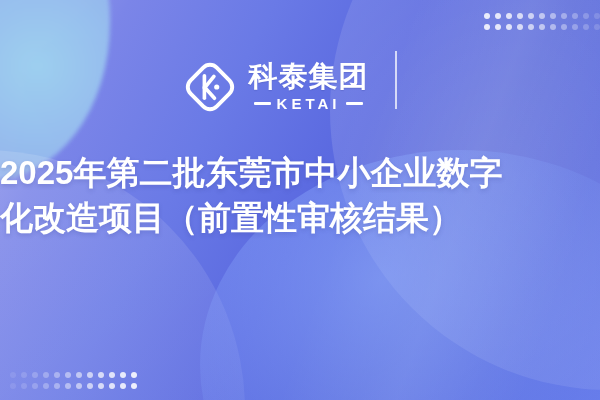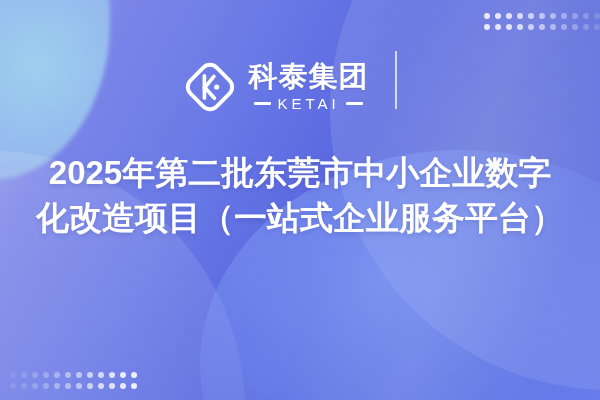--- a/index.html
+++ b/index.html
@@ -107,21 +107,21 @@
     font-weight: 700;
     letter-spacing: 1px;
     white-space: nowrap;
     text-shadow: 0 1px 1px rgba(40,50,130,.18);
   }
   .brand-en {
     display: flex; align-items: center; gap: 6px;
     margin-top: 5px;
     color: #fff;
     font-size: 15px;
-    font-weight: 400;
+    font-weight: 700;
     letter-spacing: 4px;
     white-space: nowrap;
   }
   .brand-en .rule { display: block; width: 17px; height: 3px; background: #fff; border-radius: 1px; }
   .brand-en .rule:last-child { letter-spacing: 0; }
 
   .divider {
     width: 2px;
     height: 58px;
     background: rgba(255,255,255,.72);
@@ -146,21 +146,21 @@
     white-space: nowrap;
     margin-top: 5px;
     line-height: 1.1;
   }
 
   
   .title {
     position: absolute;
     left: 0; right: 0;
     top: 150px;
-    text-align: center;
+    text-align: left;
     color: #ffffff;
     font-size: 33px;
     font-weight: 700;
     line-height: 45px;
     letter-spacing: 0px;
     text-shadow: 0 2px 4px rgba(48,58,140,.22);
   }
   .title-line { display: block; white-space: nowrap; }
 </style>
 </head>
@@ -261,16 +261,16 @@
       </span>
     </div>
 
     <span class="divider"></span>
 
 
   </div>
 
   <div class="title">
     <span class="title-line">2025年第二批东莞市中小企业数字</span>
-    <span class="title-line">化改造项目（一站式企业服务平台）</span>
+    <span class="title-line">化改造项目（前置性审核结果）</span>
   </div>
 
 </div>
 
 </body></html>

